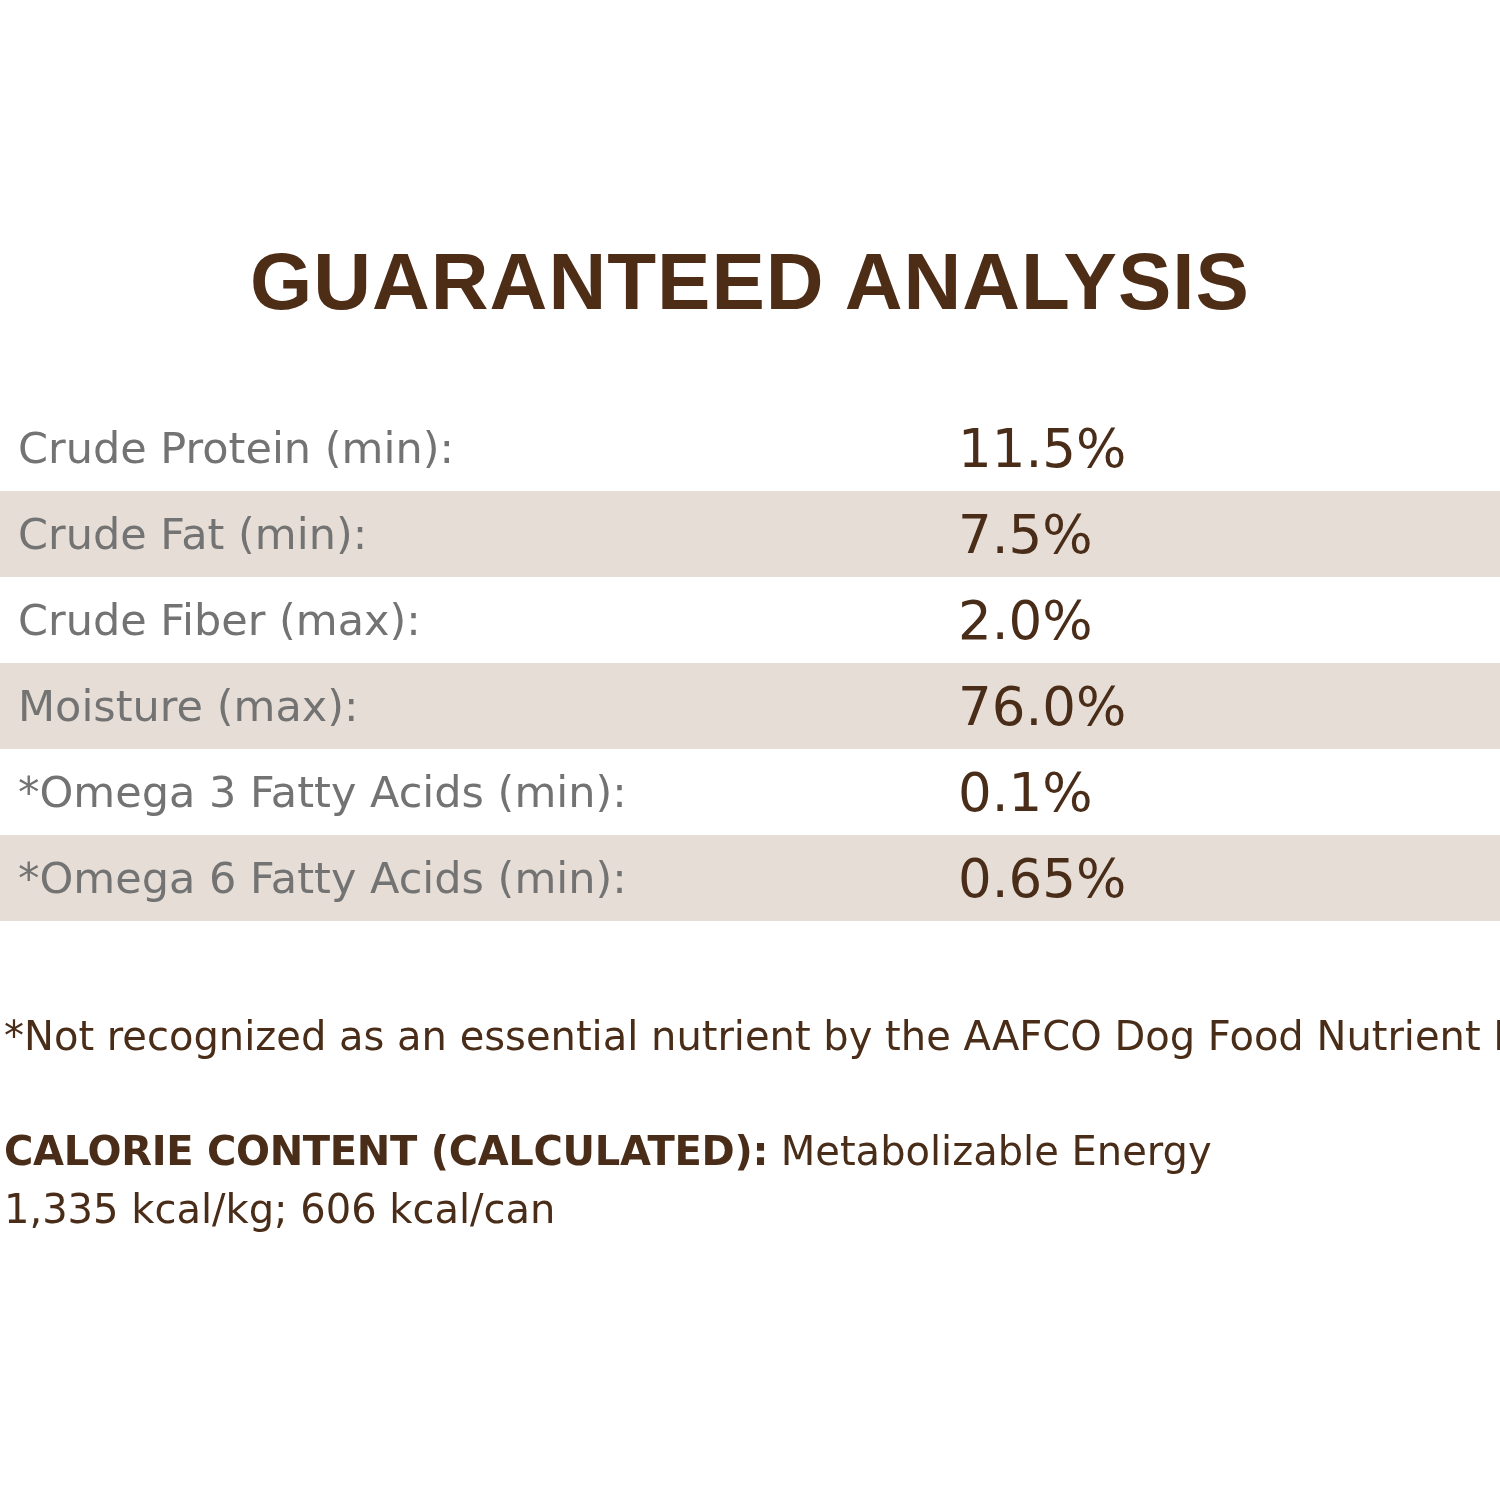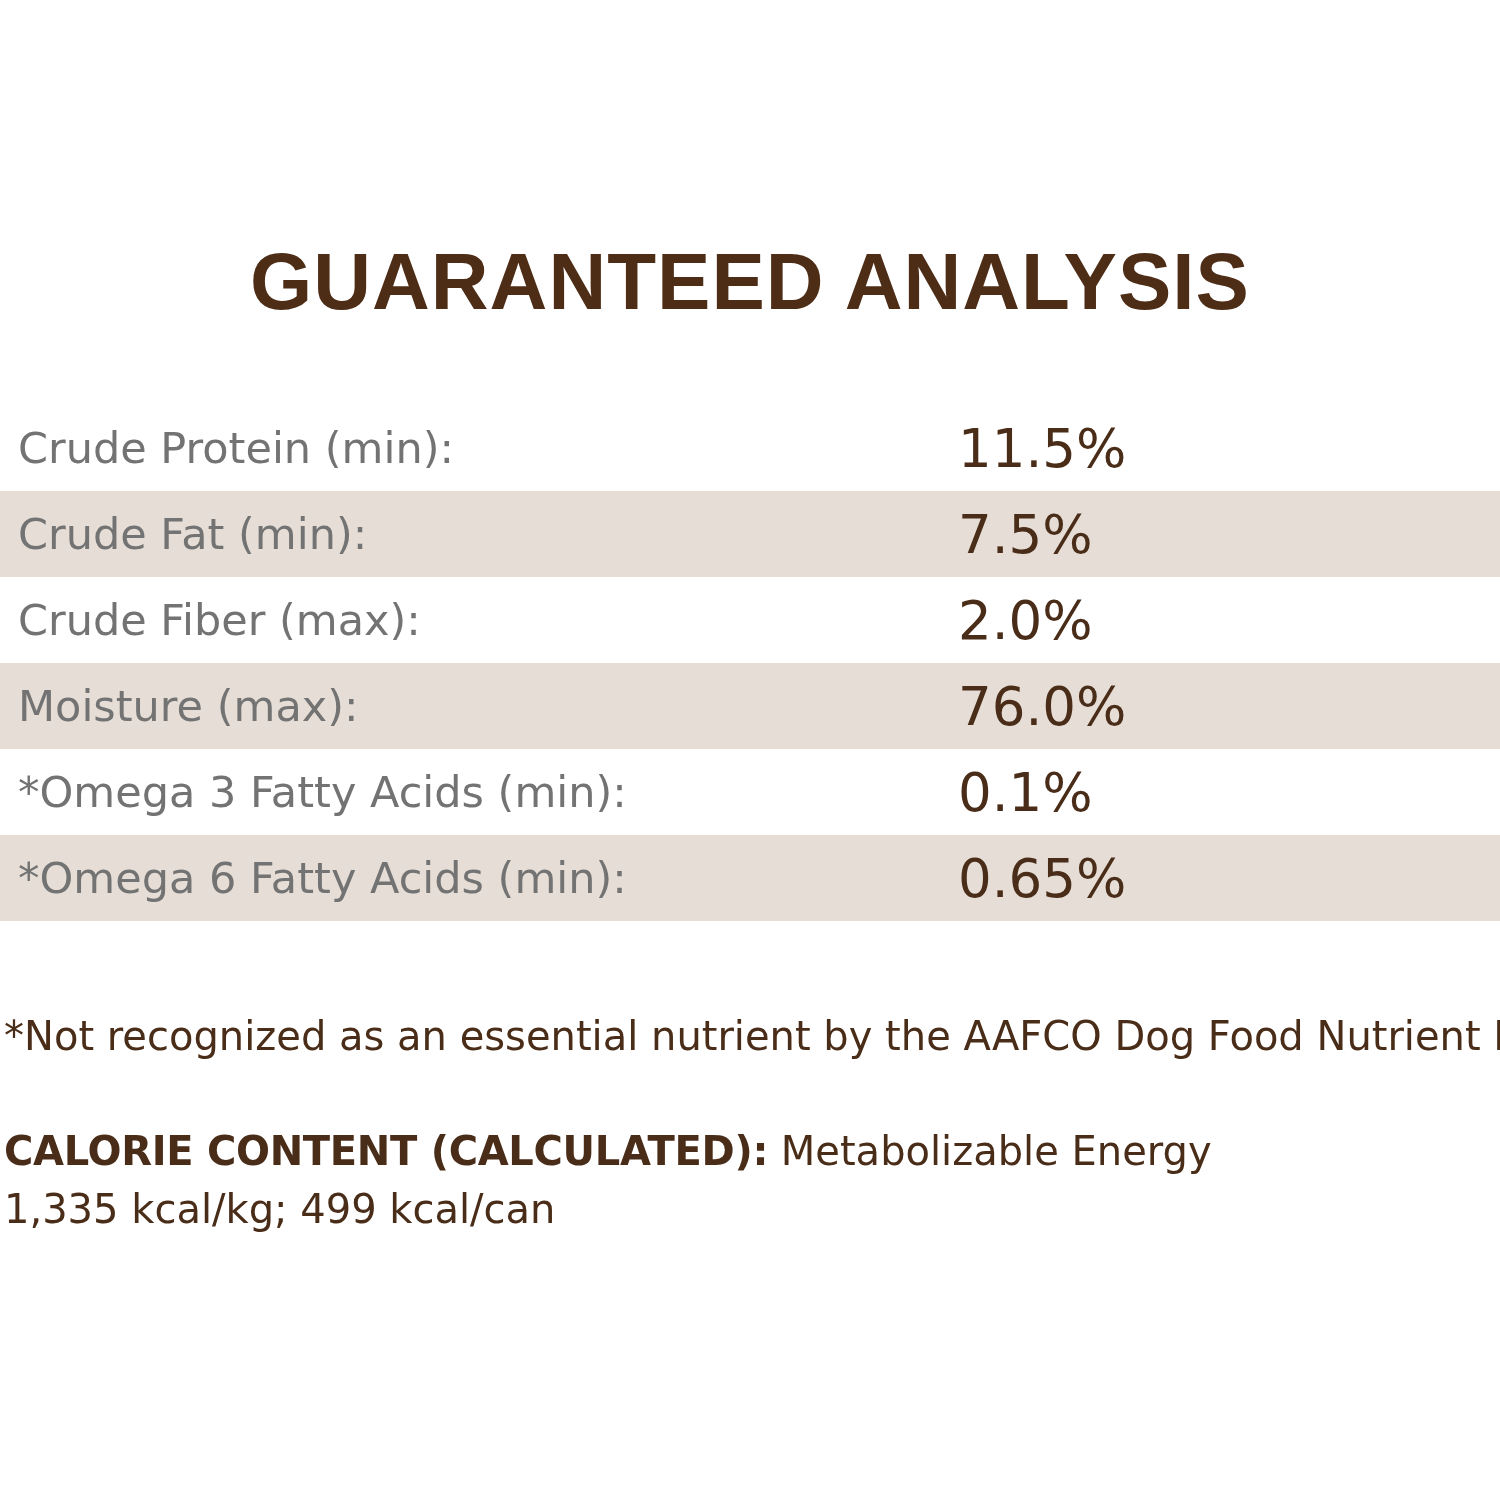--- a/index.html
+++ b/index.html
@@ -149,16 +149,16 @@
 
   </div>
 
   <div class="footnote">*Not recognized as an essential nutrient by the AAFCO Dog Food Nutrient Profiles.</div>
 
   <div class="calorie-block">
     <div>
       <span class="calorie-heading">CALORIE CONTENT (CALCULATED):</span>
       <span>Metabolizable Energy</span>
     </div>
-    <div>1,335 kcal/kg; 499 kcal/can</div>
+    <div>1,335 kcal/kg; 606 kcal/can</div>
   </div>
 
 </div>
 
 </body></html>

